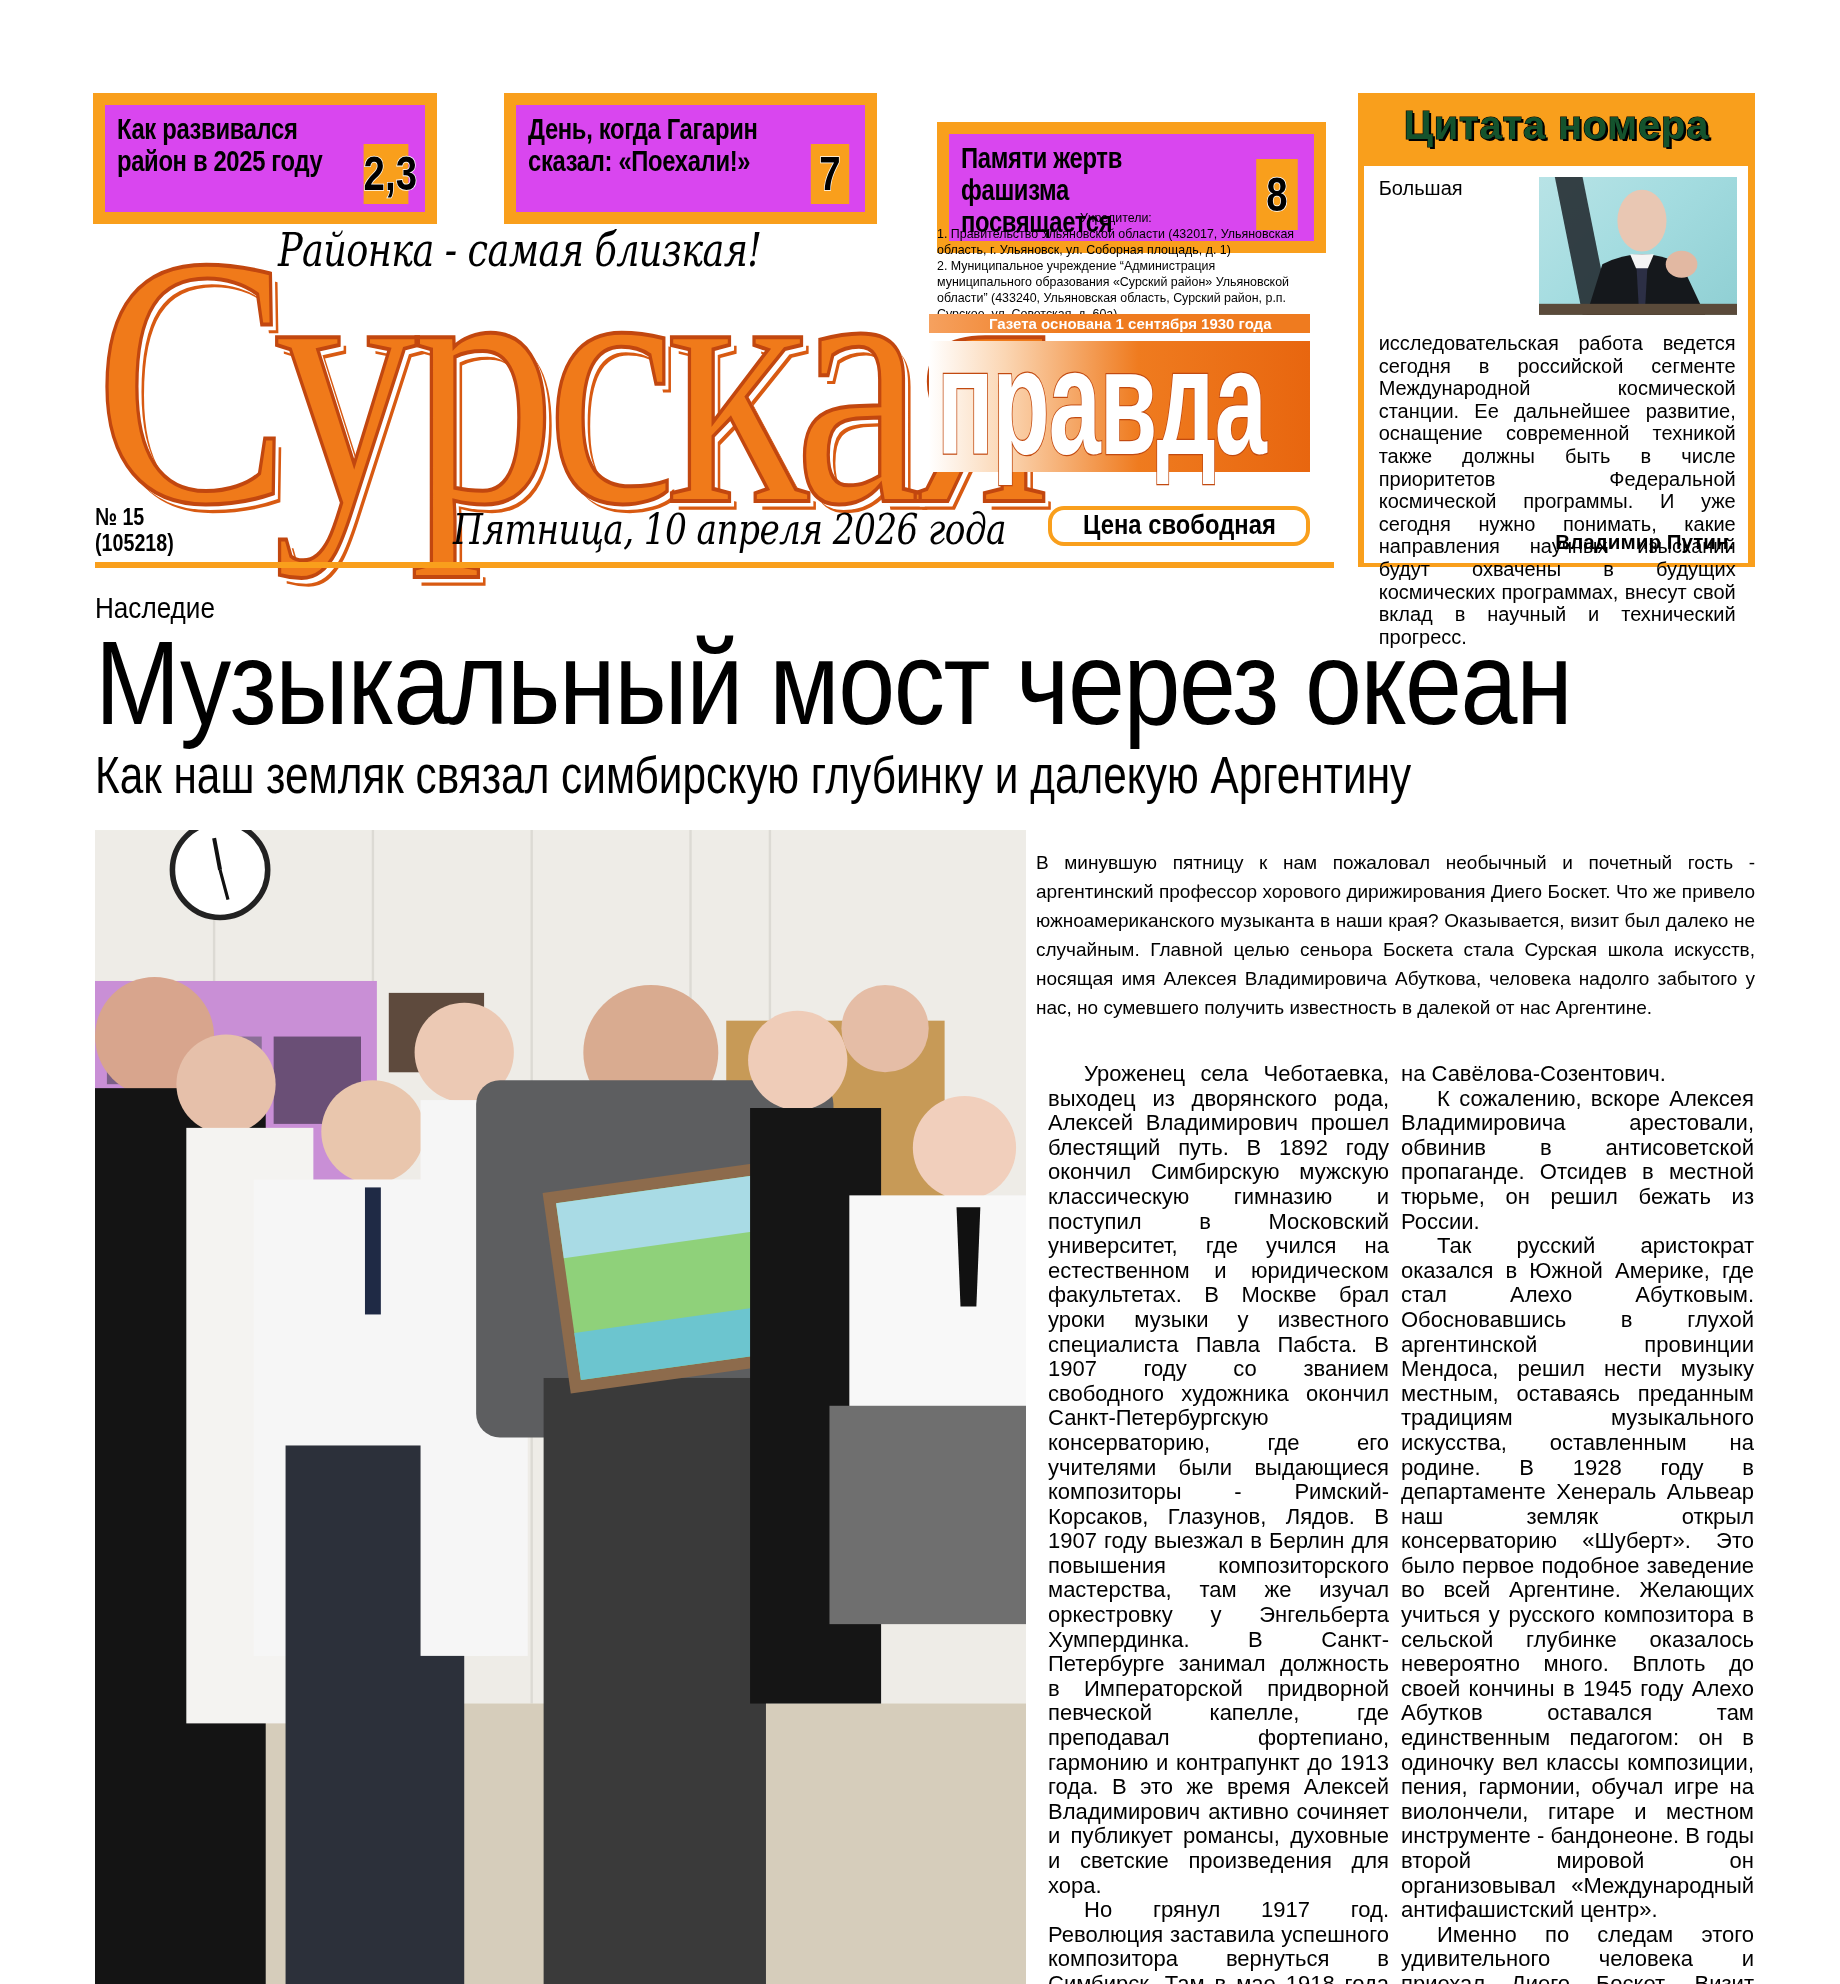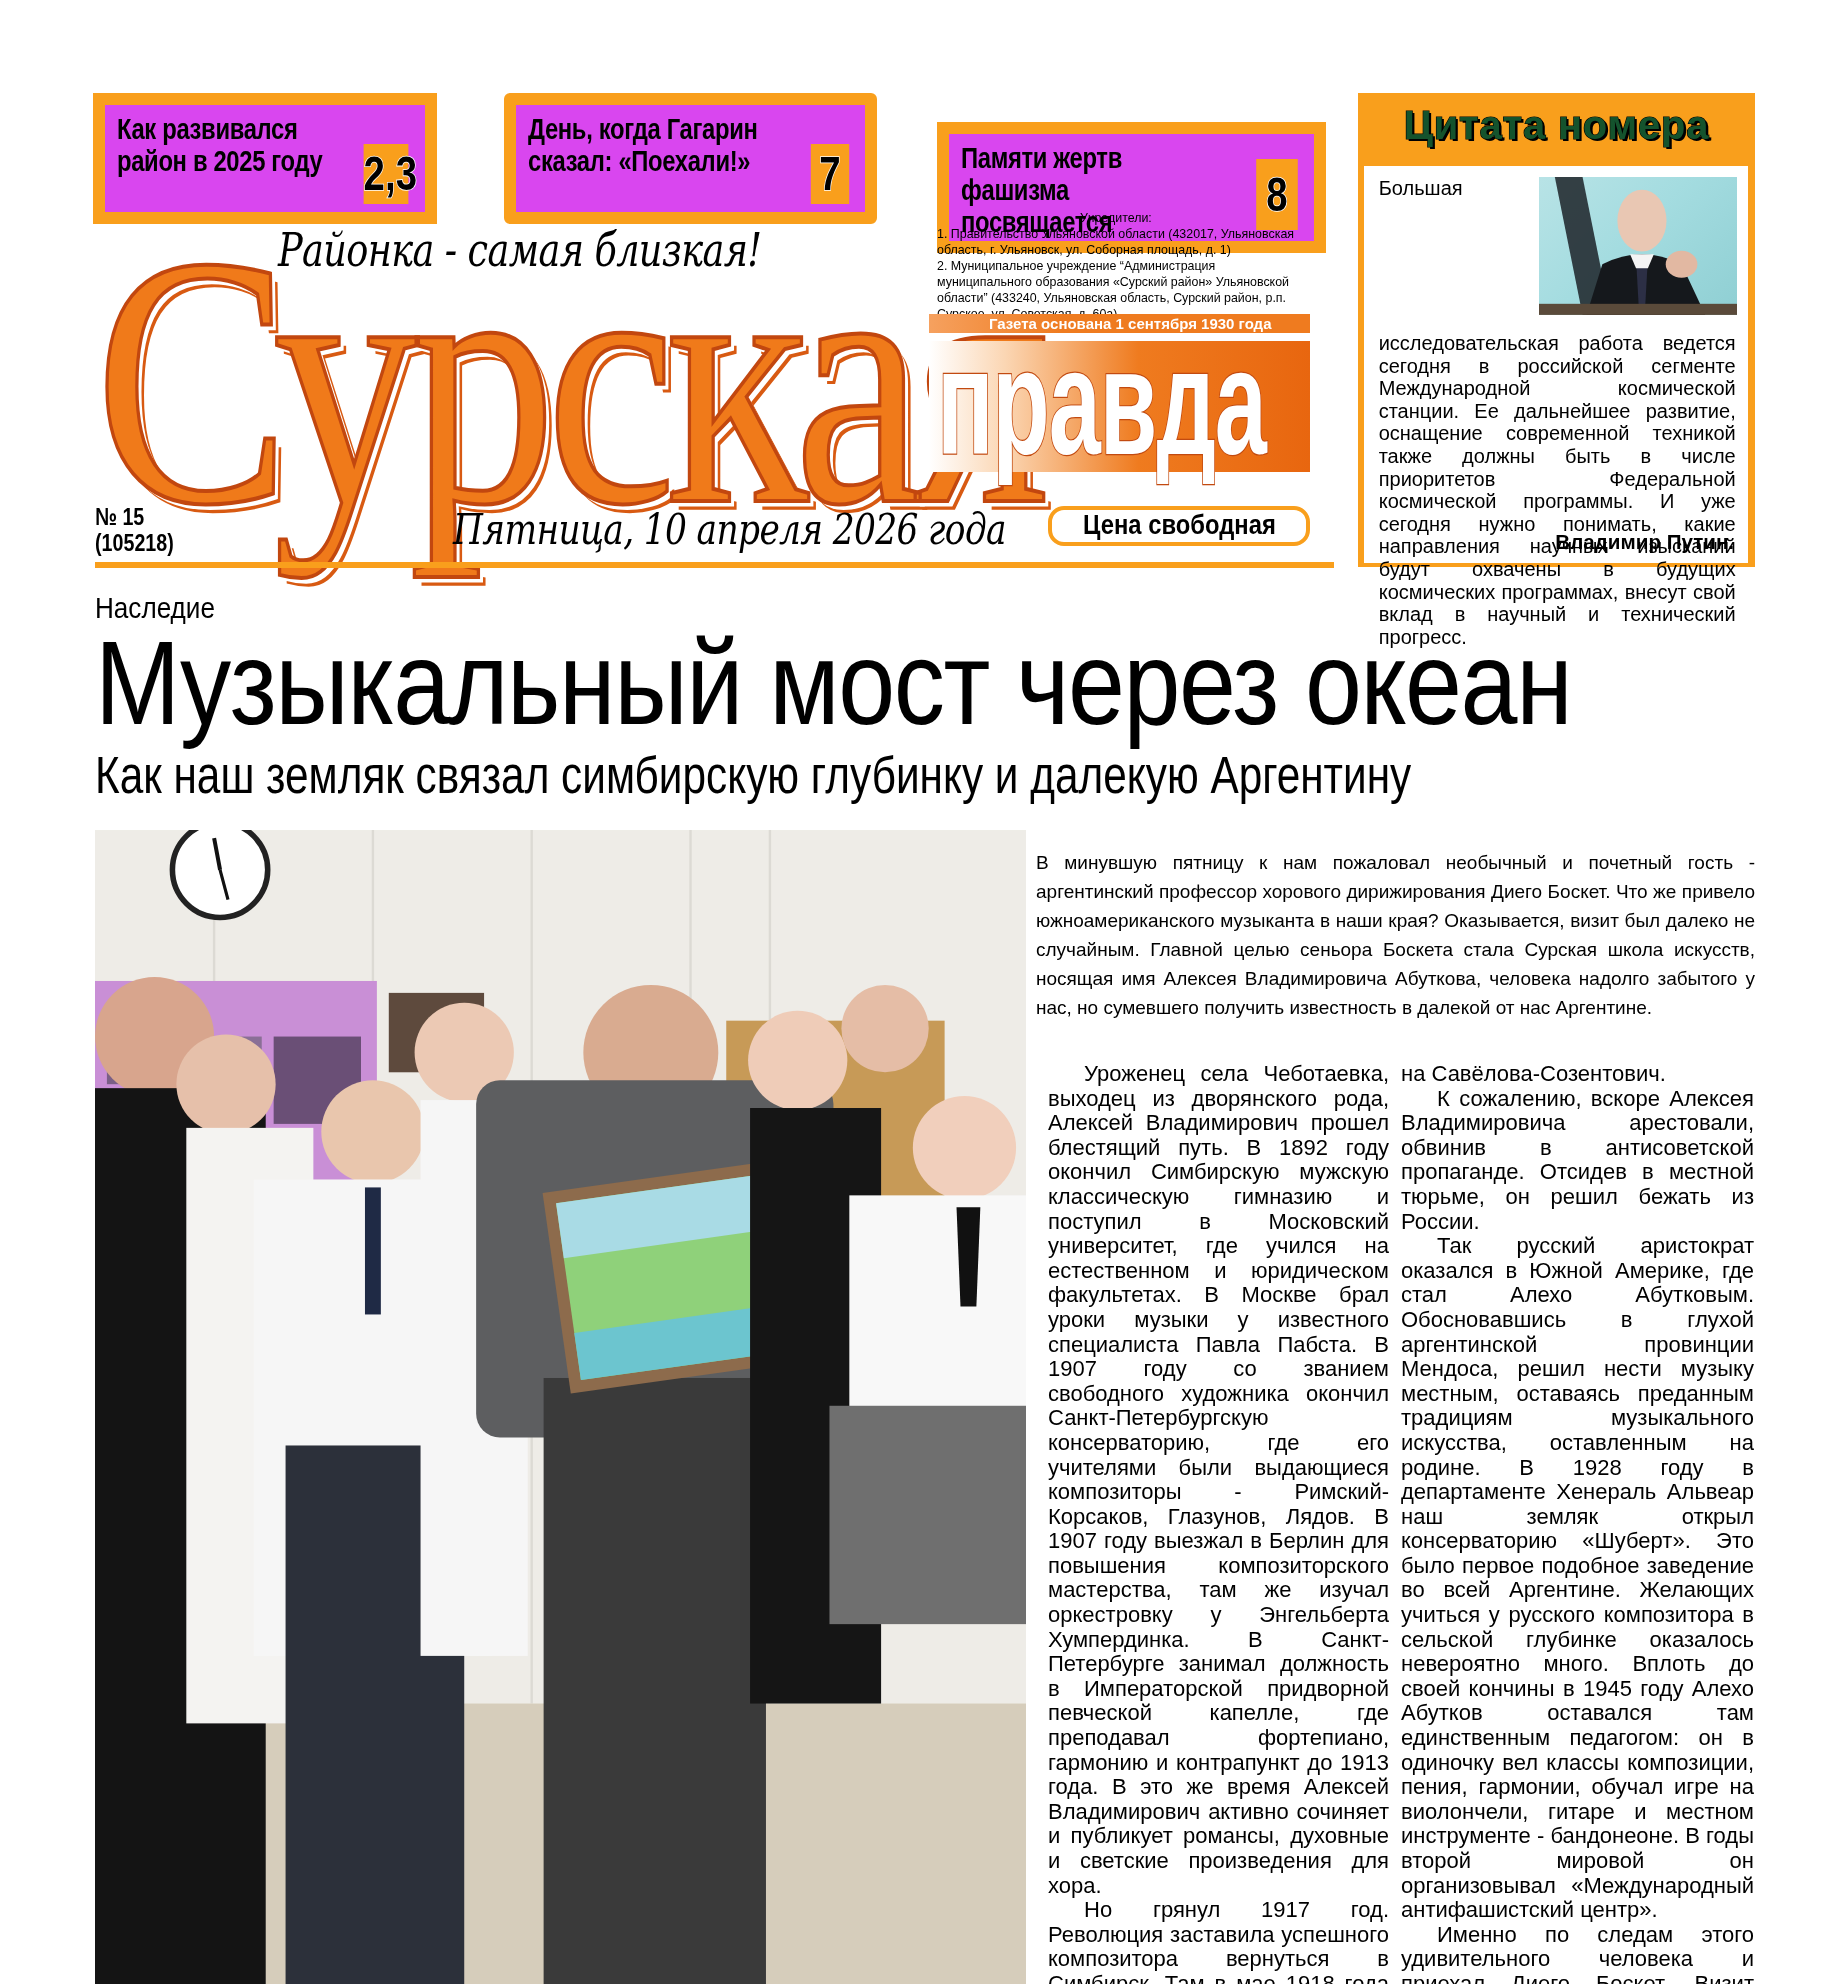--- a/index.html
+++ b/index.html
@@ -48,21 +48,21 @@
   .col2{left:1401px;width:353px;}
 </style>
 </head>
 <body>
 
 <div class="teaser" style="left:93px;width:320px;">
   <div class="t-text">Как развивался
 район в 2025 году</div>
   <div class="t-page" style="top:39px;width:56px;">2,3</div>
 </div>
-<div class="teaser" style="left:504px;width:349px;border-radius:6px;">
+<div class="teaser" style="left:504px;width:349px;">
   <div class="t-text">День,  когда  Гагарин
 сказал: «Поехали!»</div>
   <div class="t-page" style="top:39px;width:48px;">7</div>
 </div>
 <div class="teaser" style="left:937px;width:365px;margin-top:29px;">
   <div class="t-text">Памяти жертв
 фашизма
 посвящается</div>
   <div class="t-page" style="top:24.6px;width:52px;height:71px;line-height:71px;">8</div>
 </div>

